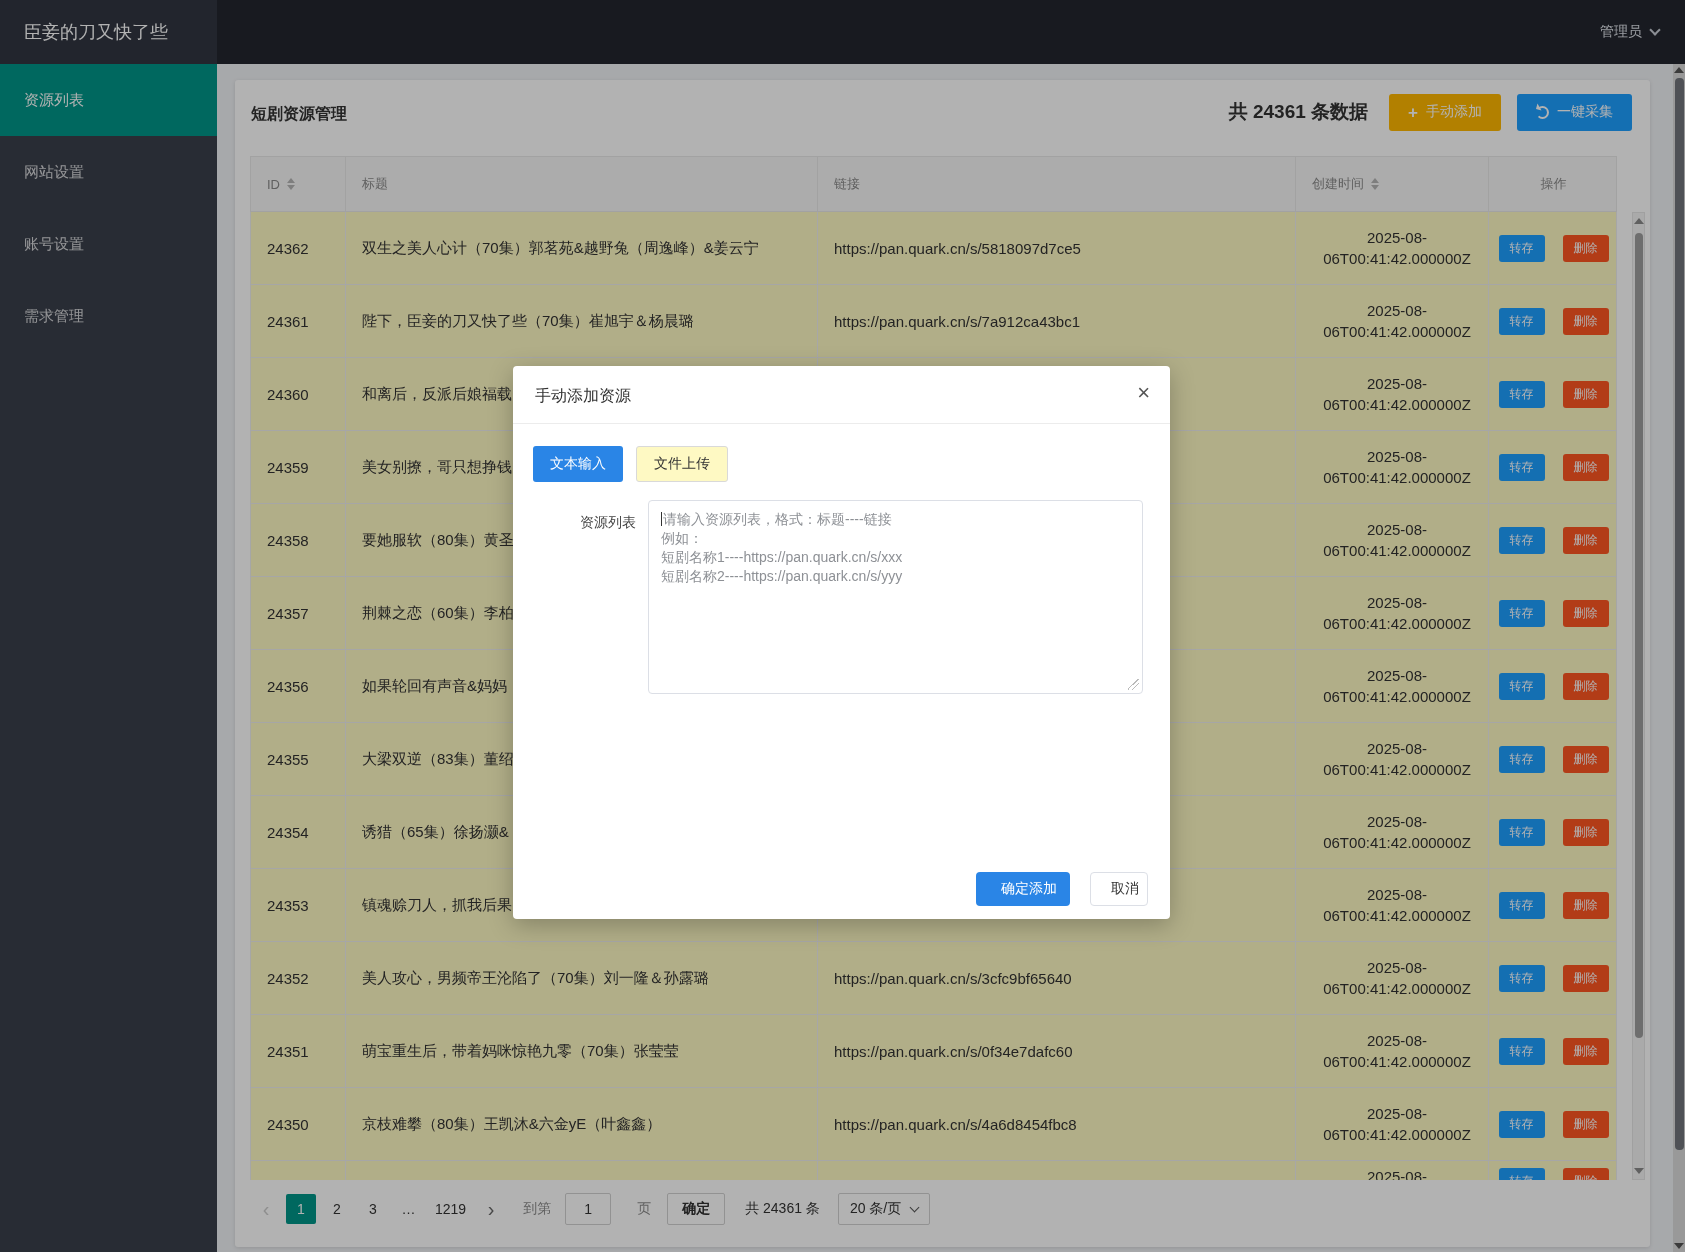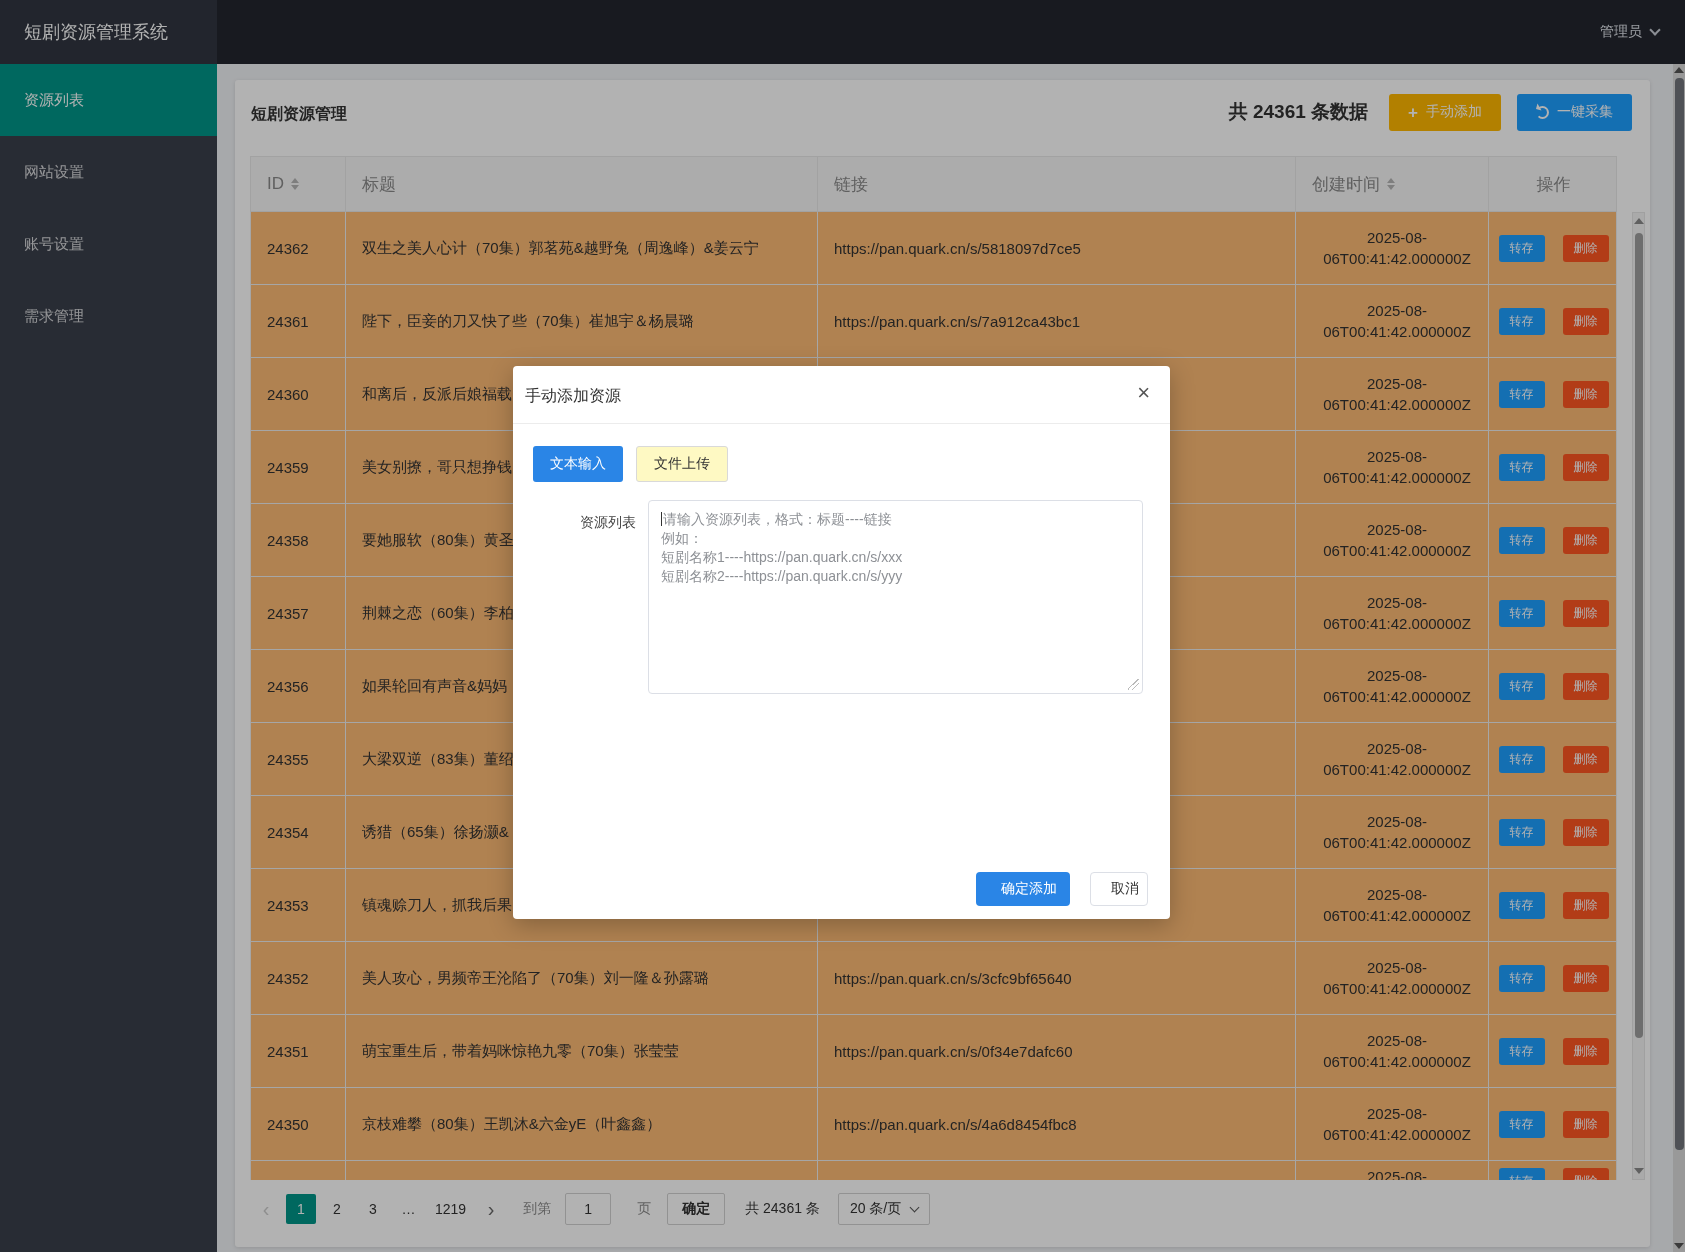--- a/index.html
+++ b/index.html
@@ -27,27 +27,27 @@
   .btn.warn { background:#FFB800; }
   .btn.primary { background:#1E9FFF; }
   .plus-ic { font-size:17px; font-weight:700; line-height:1; }
   .refresh-ic { width:13px; height:13px; border:2px solid #fff; border-left-color:transparent; border-radius:50%; position:relative; display:inline-block; }
   .refresh-ic::after { content:""; position:absolute; left:-6px; top:-3px; border:4px solid transparent; border-right-color:#fff; transform:rotate(-30deg); }
 
   
   .table-zone { position:absolute; left:15px; top:76px; width:1367px; }
   .t-head, .t-row { display:grid; grid-template-columns:95px 472px 478px 193px 129px; }
   .t-head { height:56px; border:1px solid #e9e9e9; background:#f7f7f7; }
-  .h-cell { display:flex; align-items:center; padding-left:16px; font-size:17px; color:#8a8a8a; border-right:1px solid #e9e9e9; }
+  .h-cell { display:flex; align-items:center; padding-left:16px; font-size:13px; color:#8a8a8a; border-right:1px solid #e9e9e9; }
   .h-cell:last-child { border-right:none; justify-content:center; padding-left:0; }
   .sort { display:inline-flex; flex-direction:column; gap:2px; margin-left:7px; cursor:pointer; }
   .sort .up { width:0; height:0; border:4px solid transparent; border-bottom:5px solid #b5b5b5; }
   .sort .down { width:0; height:0; border:4px solid transparent; border-top:5px solid #b5b5b5; }
   .t-body { height:968px; overflow:hidden; border-left:1px solid #eee; border-right:1px solid #eee; }
-  .t-row { height:73px; border-bottom:1px solid #eee; background:#fdba74; }
+  .t-row { height:73px; border-bottom:1px solid #eee; background:#fef9c3; }
   .cell { display:flex; align-items:center; padding:0 16px; font-size:15px; color:#333; border-right:1px solid #efefef; overflow:hidden; white-space:nowrap; }
   .cell:last-child { border-right:none;gap:18px; }
   .created-cell { flex-direction:column; align-items:center; justify-content:center; line-height:21px; padding-right:6px; }
   .op-cell { justify-content:center; gap:11px; padding:0; }
   .mini-btn { height:27px; padding:0 11px; border:none; border-radius:3px; color:#fff; font-size:12px; cursor:pointer; white-space:nowrap; }
   .mini-btn.save { background:#1E9FFF; }
   .mini-btn.del { background:#FF5722; }
   .t-row.partial .created-cell { justify-content:flex-start; padding-top:5px; }
   .t-row.partial .op-cell { align-items:flex-start; padding-top:7px; }
 
@@ -76,42 +76,42 @@
   .psb { position:absolute; right:0; top:64px; width:12px; height:1188px; background:#dcdcdc; z-index:2; }
   .psb .arr-up, .psb .arr-down { position:absolute; left:1px; width:0; height:0; border:5px solid transparent; }
   .psb .arr-up { top:3px; border-bottom:6px solid #555; border-top:none; }
   .psb .arr-down { bottom:3px; border-top:6px solid #555; border-bottom:none; }
   .psb .thumb { position:absolute; left:1.5px; top:14px; width:9px; height:1072px; background:#71757c; border-radius:4px; }
 
   
   .overlay { position:absolute; inset:0; background:rgba(0,0,0,.3); z-index:5; }
   .modal { position:absolute; left:513px; top:366px; width:657px; height:553px; background:#fff; border-radius:4px; z-index:6; box-shadow:0 6px 24px rgba(0,0,0,.25); }
   .modal-head { position:absolute; left:0; top:0; width:100%; height:58px; border-bottom:1px solid #ececec; }
-  .modal-title { position:absolute; left:12px; top:20px; font-size:16px; color:#333; }
+  .modal-title { position:absolute; left:22px; top:20px; font-size:16px; color:#333; }
   .modal-close { position:absolute; right:20px; top:16px; font-size:22px; color:#555; line-height:1; cursor:pointer; }
   .tabs { position:absolute; left:20px; top:80px; display:flex; gap:13px; }
   .tab { height:36px; padding:0 17px; display:flex; align-items:center; border-radius:3px; font-size:14px; cursor:pointer; }
   .tab.active { background:#2a85e6; color:#fff; border:none; }
   .tab.plain { border:1px solid #d9d9d9; color:#333; background:#fef9c3; }
   .f-label { position:absolute; left:53px; top:148px; width:70px; font-size:14px; color:#444; text-align:right; }
   .ta { position:absolute; left:135px; top:134px; width:495px; height:194px; border:1px solid #dcdfe6; border-radius:4px; padding:9px 12px; font-size:14px; line-height:19px; color:#8d9095; cursor:text; overflow:hidden; }
   .caret { display:inline-block; width:1px; height:14px; background:#333; margin-right:1px; vertical-align:-2px; }
   .resize-handle { position:absolute; right:3px; bottom:3px; width:11px; height:11px;
     background:linear-gradient(135deg,transparent 0,transparent 42%,#bbb 42%,#bbb 50%,transparent 50%,transparent 64%,#bbb 64%,#bbb 72%,transparent 72%); }
   .m-btn { position:absolute; top:506px; height:34px; border-radius:4px; font-size:14px; cursor:pointer;padding-left:12px; }
   .m-confirm { left:463px; width:94px; background:#2a85e6; color:#fff; border:none; }
   .m-cancel { left:577px; width:58px; background:#fff; color:#333; border:1px solid #dcdfe6; }
 </style>
 </head>
 <body>
 
 <div class="page">
 
   <aside class="sidebar">
-    <div class="logo">短剧资源管理系统</div>
+    <div class="logo">臣妾的刀又快了些</div>
     <nav id="menu">
         <div class="menu-item active">资源列表</div>
         <div class="menu-item">网站设置</div>
         <div class="menu-item">账号设置</div>
         <div class="menu-item">需求管理</div>
       </nav>
   </aside>
 
   <header class="topbar">
     <div class="admin">

